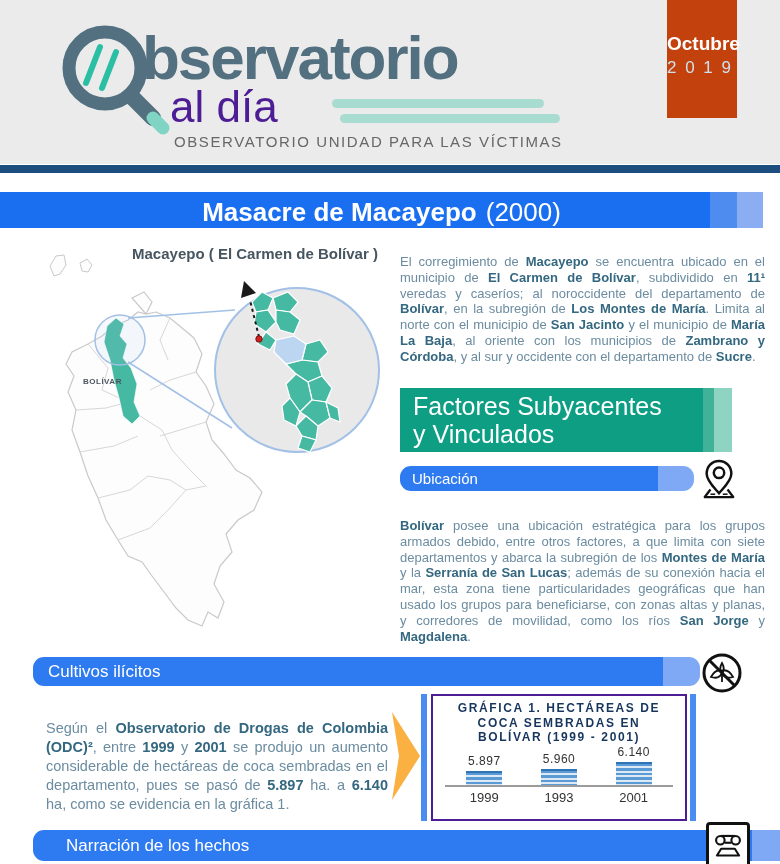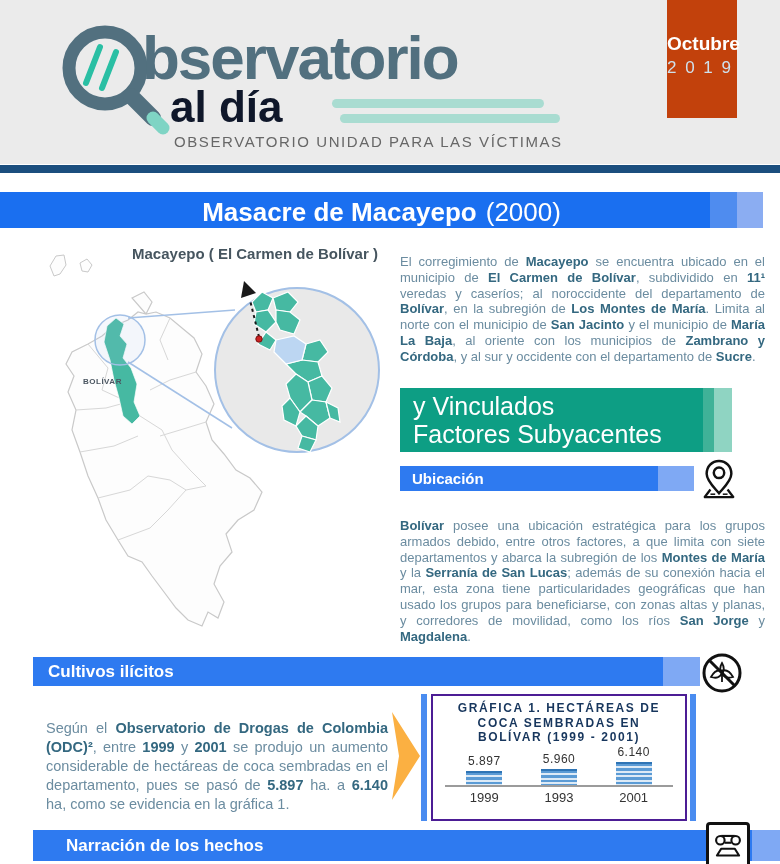--- a/index.html
+++ b/index.html
@@ -4,21 +4,21 @@
 <style>
   html,body{margin:0;padding:0;background:#fff;}
   .page{position:relative;width:780px;height:864px;background:#fff;overflow:hidden;
         font-family:"Liberation Sans",sans-serif;}
 
   
   .header{position:absolute;left:0;top:0;width:780px;height:164px;background:#ebebeb;}
   .logo-mag{position:absolute;left:50px;top:16px;}
   .logo-word{position:absolute;left:142px;top:22px;font-size:62px;font-weight:bold;
              color:#52707f;letter-spacing:-2px;}
-  .logo-aldia{position:absolute;left:170px;top:82px;font-size:44px;color:#0f172a;font-weight:bold;
+  .logo-aldia{position:absolute;left:170px;top:82px;font-size:44px;color:#4c1d95;font-weight:normal;
               letter-spacing:0px;}
   .teal-line1{position:absolute;left:332px;top:99px;width:212px;height:9px;background:#a9dcd1;border-radius:5px;}
   .teal-line2{position:absolute;left:340px;top:114px;width:220px;height:9px;background:#a9dcd1;border-radius:5px;}
   .tagline{position:absolute;left:174px;top:133px;font-size:15px;letter-spacing:1.6px;color:#676767;}
   .issue-box{position:absolute;left:667px;top:0;width:70px;height:118px;background:#c2410c;
              text-align:left;box-sizing:border-box;padding-top:33px;}
   .issue-month{font-size:19px;font-weight:bold;color:#fff;}
   .issue-year{font-size:17px;color:#cfe0ec;letter-spacing:2px;margin-top:3px;}
   .divider{position:absolute;left:0;top:165px;width:780px;height:8px;background:#1b4e7e;}
 
@@ -35,22 +35,22 @@
              font-weight:bold;font-size:15px;color:#46555f;}
   .map-svg{position:absolute;left:0;top:0;}
 
   
   .para{position:absolute;font-size:13px;line-height:15.8px;text-align:justify;color:#6b8ca0;}
   .para .b{font-weight:bold;color:#346880;}
   .intro-para{left:400px;top:241px;width:365px;}
   .factores-box{position:absolute;left:400px;top:388px;width:332px;height:64px;box-sizing:border-box;
                 background:linear-gradient(90deg,#0d9e84 0 91.3%,#3fb298 91.3% 94.5%,#8fd4c2 94.5% 100%);
                 color:#fff;font-size:25px;line-height:28px;padding:4px 0 0 13px;}
-  .section-bar{position:absolute;color:#fff;font-weight:bold;
-               background:linear-gradient(90deg,#2e7af0 0 94.5%,#7fa9f4 94.5% 100%);}
+  .section-bar{position:absolute;color:#fff;font-weight:normal;
+               background:linear-gradient(90deg,#2e7af0 0 94.5%,#7fa9f4 94.5% 100%);border-radius:11px;}
   .ubicacion-bar{left:400px;top:466px;width:294px;height:25px;font-size:15px;line-height:25px;
                  padding-left:12px;box-sizing:border-box;
                  background:linear-gradient(90deg,#2e7af0 0 87.7%,#7fa9f4 87.7% 100%);}
   .pin-icon{position:absolute;left:700px;top:458px;}
   .ubicacion-para{left:400px;top:505px;width:365px;}
 
   
   .cultivos-bar{left:33px;top:657px;width:667px;height:29px;font-size:17px;line-height:29px;
                 padding-left:15px;box-sizing:border-box;}
   .nococa-icon{position:absolute;left:698px;top:651px;}
@@ -170,22 +170,22 @@
 
       <line x1="249" y1="97" x2="240" y2="60" stroke="#1a1a1a" stroke-width="2" stroke-dasharray="3,3.5"></line>
       <path d="M234,41 L246,53 L231,58 Z" fill="#1a1a1a"></path>
       <circle cx="249" cy="99" r="3.2" fill="#cc2222" stroke="#7a1010" stroke-width="1"></circle>
     </svg>
   </div>
 
   <p class="para intro-para"><span>El corregimiento de </span><span class="b">Macayepo</span><span> se encuentra ubicado en el municipio de </span><span class="b">El Carmen de Bolívar</span><span>, subdividido en </span><span class="b">11¹</span><span> veredas y caseríos; al noroccidente del departamento de </span><span class="b">Bolívar</span><span>, en la subregión de </span><span class="b">Los Montes de María</span><span>. Limita al norte con el municipio de </span><span class="b">San Jacinto</span><span> y el municipio de </span><span class="b">María La Baja</span><span>, al oriente con los municipios de </span><span class="b">Zambrano y Córdoba</span><span>, y al sur y occidente con el departamento de </span><span class="b">Sucre</span><span>.</span></p>
 
   <div class="factores-box">
+    <div>Factores Subyacentes</div>
     <div>y Vinculados</div>
-    <div>Factores Subyacentes</div>
   </div>
 
   <div class="section-bar ubicacion-bar">
     <span>Ubicación</span>
   </div>
   <svg class="pin-icon" width="38" height="42" viewBox="0 0 40 44">
     <path d="M20 3 C12.5 3 7 9 7 16.5 C7 24 15 31 20 37 C25 31 33 24 33 16.5 C33 9 27.5 3 20 3 Z" fill="#fff" stroke="#111" stroke-width="2.6"></path>
     <circle cx="20" cy="15.5" r="5.5" fill="none" stroke="#111" stroke-width="2.6"></circle>
     <path d="M11 33 L5 41 L35 41 L29 33" fill="none" stroke="#111" stroke-width="2.4" stroke-linejoin="round"></path>
     <line x1="11" y1="38" x2="16" y2="38" stroke="#111" stroke-width="1.6"></line>

